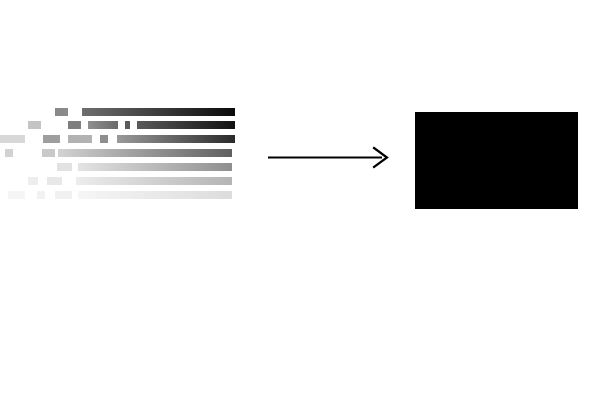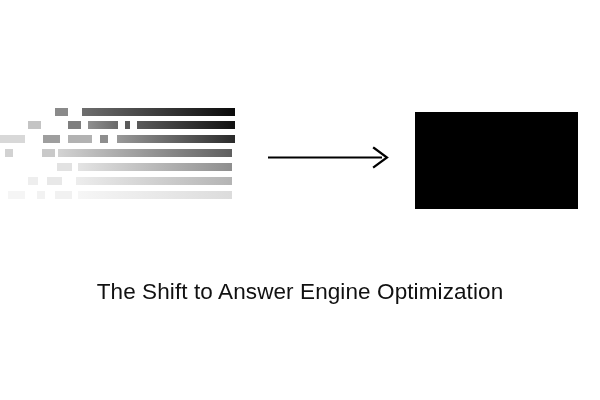--- a/index.html
+++ b/index.html
@@ -122,15 +122,14 @@
       </div>
     </div>
 
   <svg id="transform-arrow" viewBox="0 0 130 35" xmlns="http://www.w3.org/2000/svg">
     <line id="arrow-shaft" x1="4" y1="17.5" x2="118" y2="17.5" stroke="#000000" stroke-width="2.2"></line>
     <polyline id="arrow-head" points="110,8 123,17.5 110,27" fill="none" stroke="#000000" stroke-width="2.2" stroke-linecap="square" stroke-linejoin="miter"></polyline>
   </svg>
 
   <div id="result-rectangle" style="left: 415px; top: 112px; width: 163px; height: 97px; background: rgb(0, 0, 0);"></div>
 
-  <div id="caption" style="color: rgb(17, 17, 17); font-size: 22.5px; text-align: center;">The Shift to Answer Engine Optimization</div>
 
 </div>
 
 </body></html>

